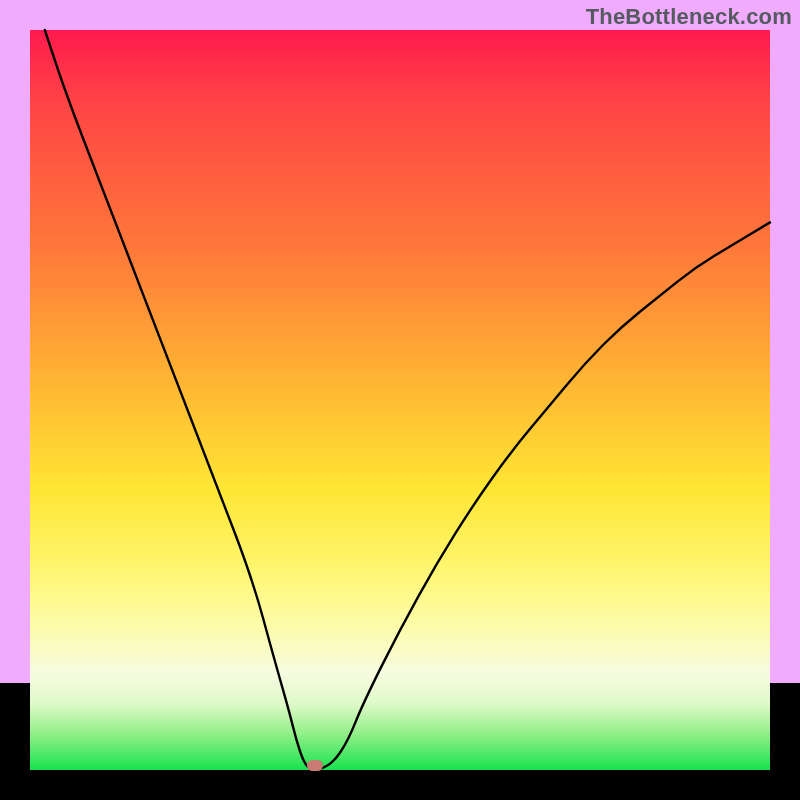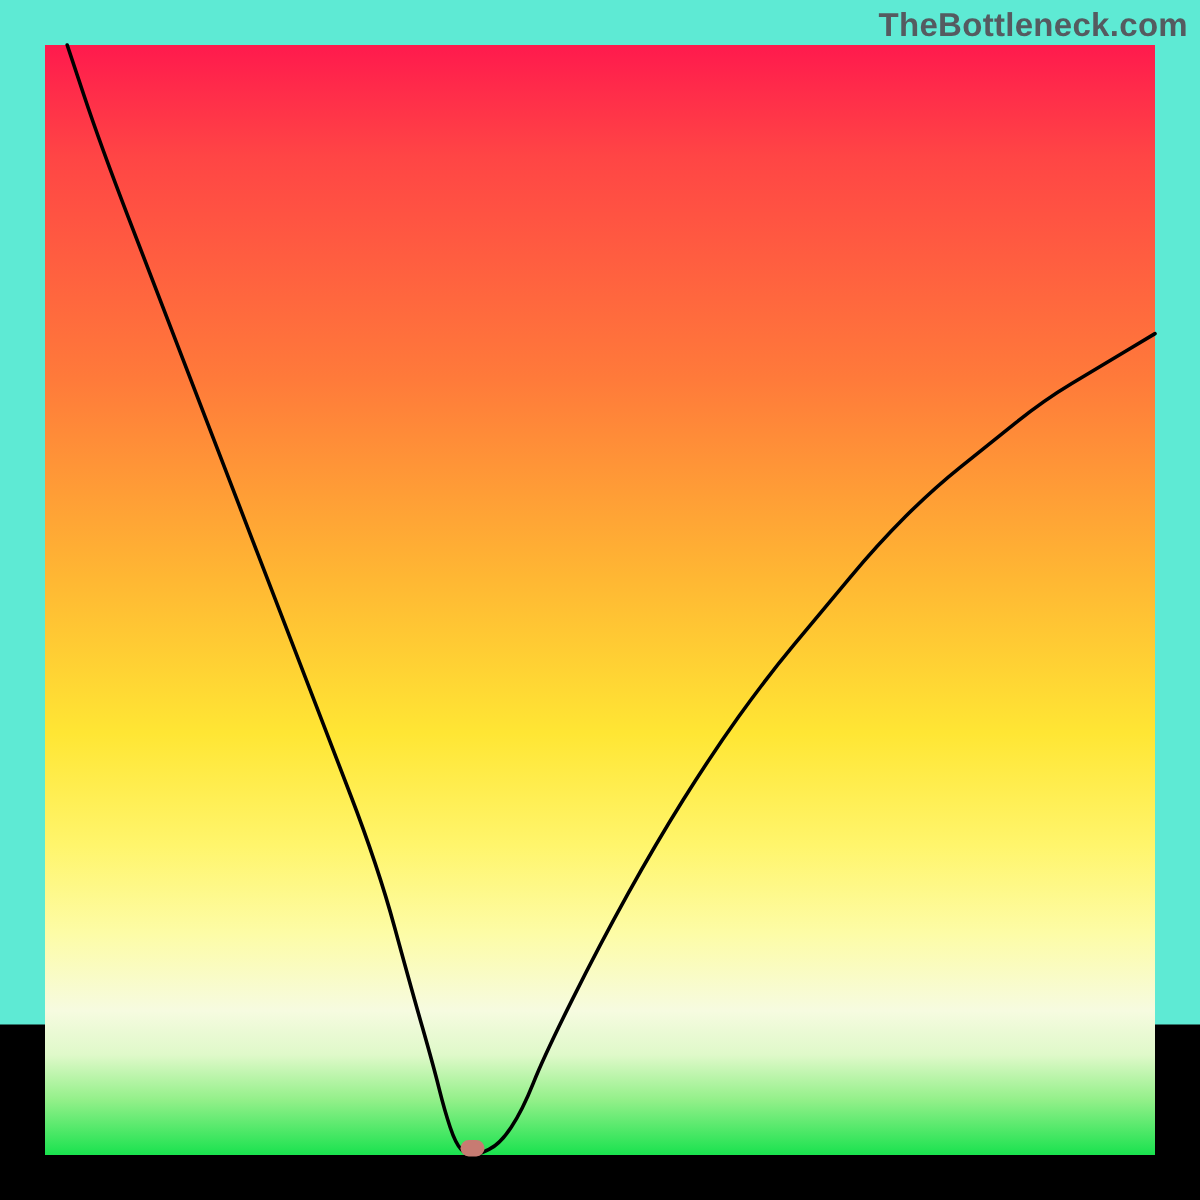--- a/index.html
+++ b/index.html
@@ -8,21 +8,21 @@
     width: 800px;
     height: 800px;
     background: #000;
     overflow: hidden;
     font-family: Arial, Helvetica, sans-serif;
   }
   .frame {
     position: relative;
     width: 800px;
     height: 683px;
-    background: #5eead4;
+    background: #f0abfc;
   }
   .plot {
     position: absolute;
     left: 30px;
     top: 30px;
     width: 740px;
     height: 740px;
     
     background: linear-gradient(
       to bottom,

